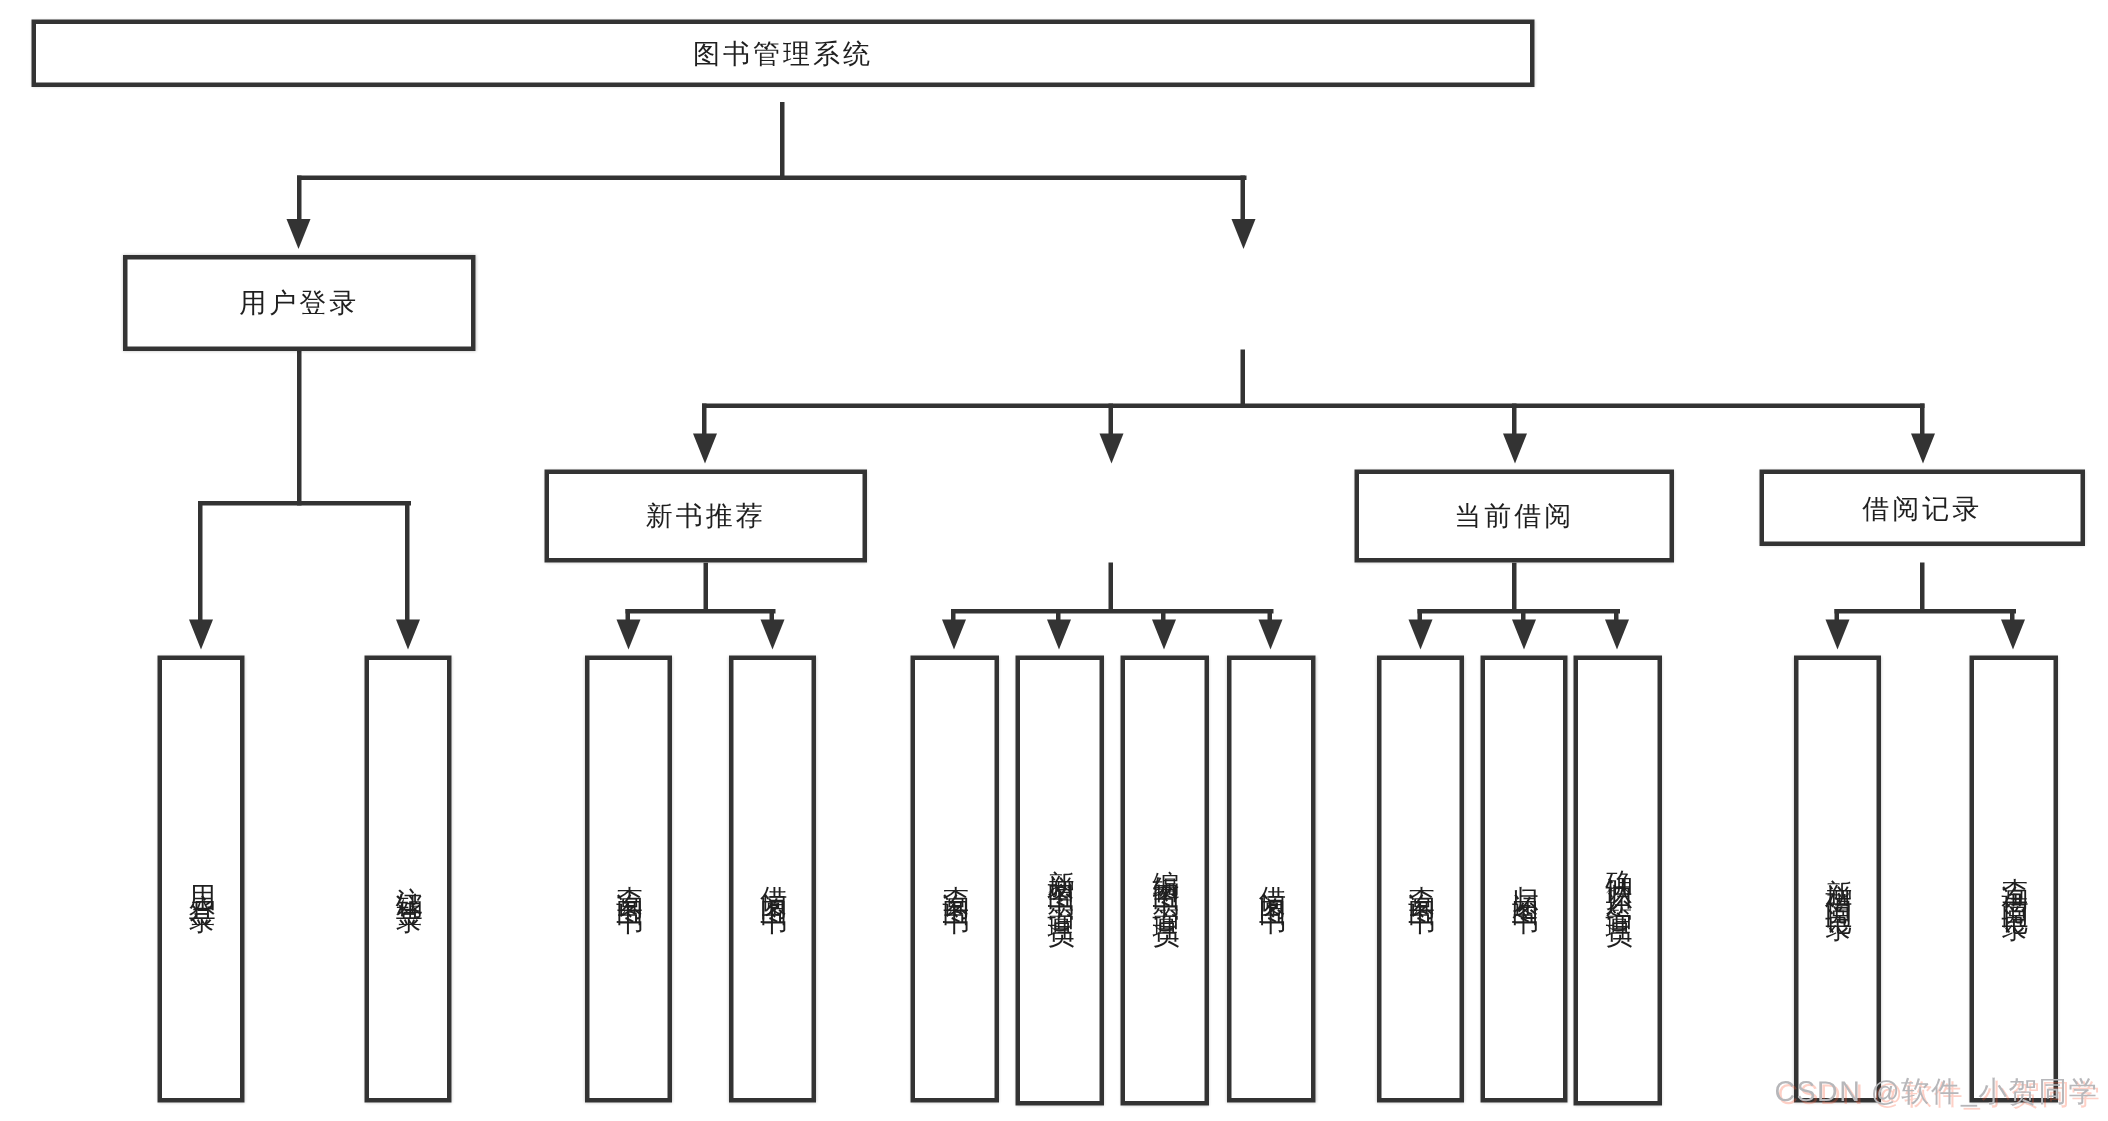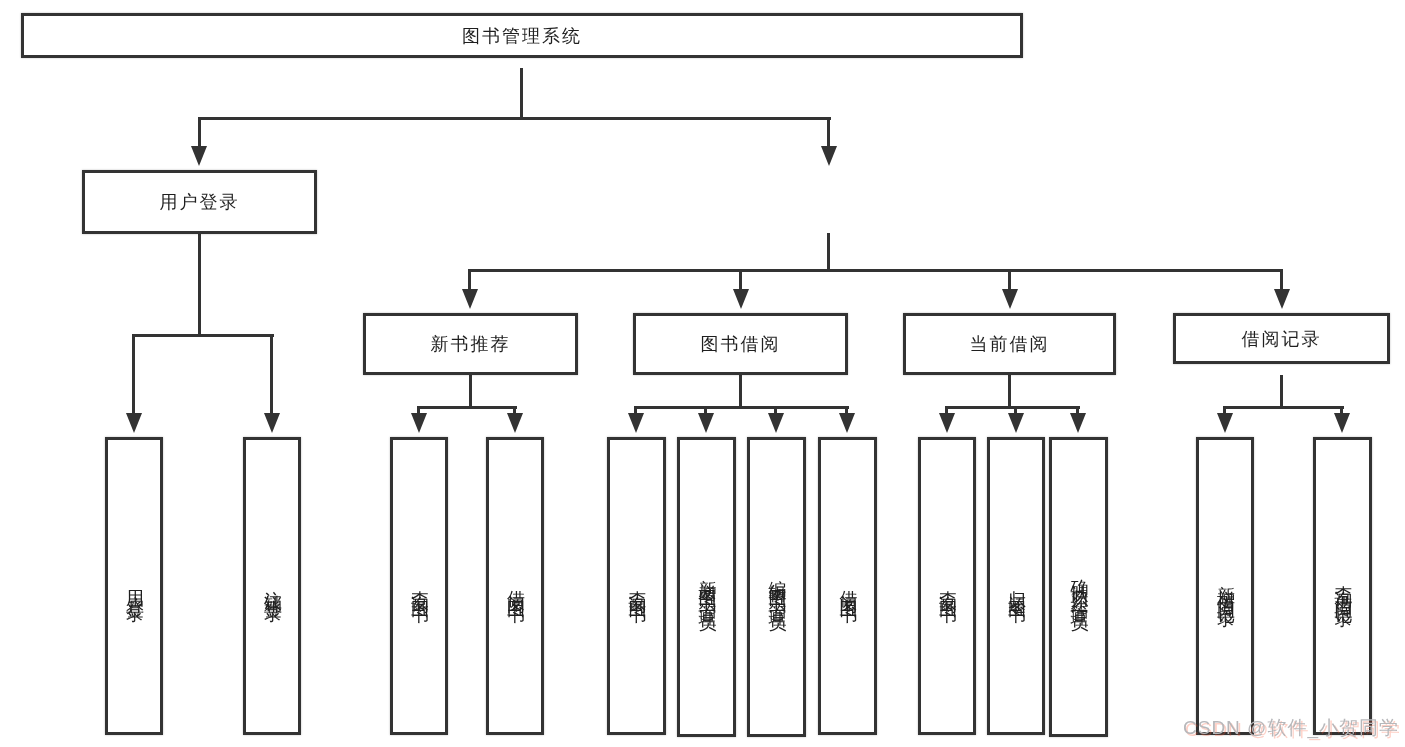--- a/index.html
+++ b/index.html
@@ -125,21 +125,20 @@
     <div class="seg v" style="left:1340px;top:406px;height:9px"></div>
     <div class="arrow" style="left:1217px;top:413px"></div>
     <div class="arrow" style="left:1334px;top:413px"></div>
   </div>
 
   <div class="node" style="left:21px;top:13px;width:1002px;height:45px">图书管理系统</div>
 
   <div class="node" style="left:82px;top:170px;width:235px;height:64px">用户登录</div>
 
   <div class="node" style="left:363px;top:313px;width:215px;height:62px">新书推荐</div>
-  <div class="node" style="left:633px;top:313px;width:215px;height:62px">图书借阅</div>
   <div class="node" style="left:903px;top:313px;width:213px;height:62px">当前借阅</div>
   <div class="node" style="left:1173px;top:313px;width:217px;height:51px">借阅记录</div>
 
   <div class="node leaf" style="left:105px;top:437px;width:58px;height:298px">
     <span>用户登录</span>
   </div>
   <div class="node leaf" style="left:243px;top:437px;width:58px;height:298px">
     <span>注销登录</span>
   </div>
 

